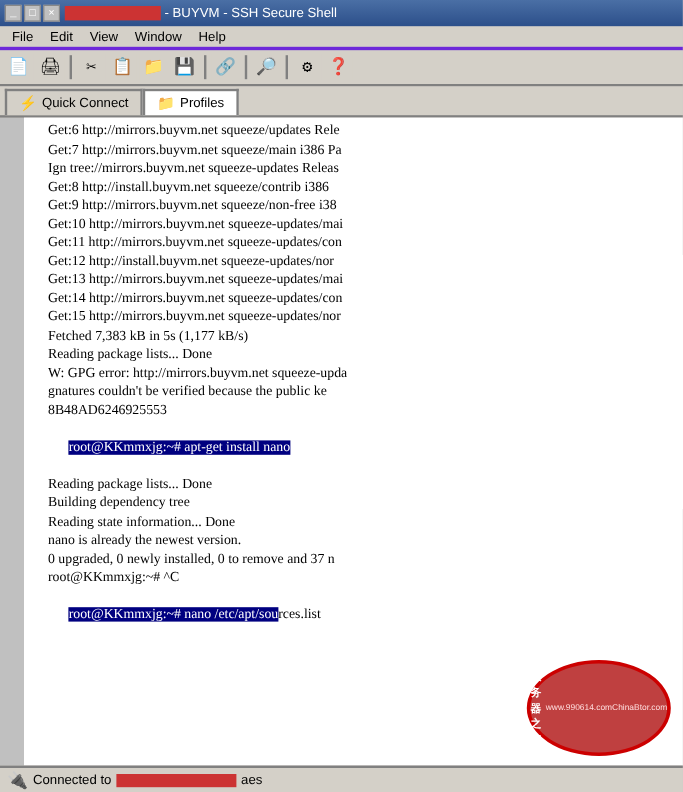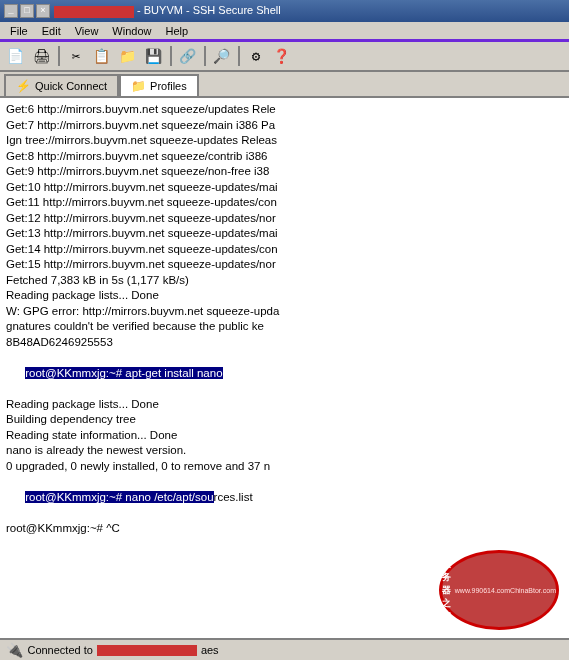--- a/index.html
+++ b/index.html
@@ -123,27 +123,28 @@
       z-index: 1;
     }
     .tab-icon {
       font-size: 12px;
     }
 
     
     .terminal {
       background: white;
       flex: 1;
-      padding: 4px 6px;
+      padding: 4px 20px;
       overflow: hidden;
-      font-family: Liberation Sans, sans-serif;
+      font-family: Liberation Serif, serif;
       font-size: 11.5px;
       color: #000;
       line-height: 1.35;
       height: calc(660px - 22px - 20px - 30px - 26px - 22px);
+      margin-left: 20px;
     }
     .terminal-line {
       white-space: pre;
       overflow: hidden;
     }
     .cmd-highlight {
       background: #000080;
       color: white;
       display: inline;
     }
@@ -248,47 +249,47 @@
     <div class="tab active">
       <span class="tab-icon">📁</span>
       <span>Profiles</span>
     </div>
   </div>
 
   <div class="terminal" style="flex:1; overflow:hidden;">
     <div class="terminal-line">Get:6 http://mirrors.buyvm.net squeeze/updates Rele</div>
     <div class="terminal-line">Get:7 http://mirrors.buyvm.net squeeze/main i386 Pa</div>
     <div class="terminal-line">Ign tree://mirrors.buyvm.net squeeze-updates Releas</div>
-    <div class="terminal-line">Get:8 http://mirrors.buyvm.net squeeze/contrib i386</div>
+    <div class="terminal-line">Get:8 http://install.buyvm.net squeeze/contrib i386</div>
     <div class="terminal-line">Get:9 http://mirrors.buyvm.net squeeze/non-free i38</div>
     <div class="terminal-line">Get:10 http://mirrors.buyvm.net squeeze-updates/mai</div>
     <div class="terminal-line">Get:11 http://mirrors.buyvm.net squeeze-updates/con</div>
-    <div class="terminal-line">Get:12 http://mirrors.buyvm.net squeeze-updates/nor</div>
+    <div class="terminal-line">Get:12 http://install.buyvm.net squeeze-updates/nor</div>
     <div class="terminal-line">Get:13 http://mirrors.buyvm.net squeeze-updates/mai</div>
     <div class="terminal-line">Get:14 http://mirrors.buyvm.net squeeze-updates/con</div>
     <div class="terminal-line">Get:15 http://mirrors.buyvm.net squeeze-updates/nor</div>
     <div class="terminal-line">Fetched 7,383 kB in 5s (1,177 kB/s)</div>
     <div class="terminal-line">Reading package lists... Done</div>
     <div class="terminal-line">W: GPG error: http://mirrors.buyvm.net squeeze-upda</div>
     <div class="terminal-line">gnatures couldn't be verified because the public ke</div>
     <div class="terminal-line">8B48AD6246925553</div>
 
     <div class="terminal-line">
       <span class="cmd-highlight">root@KKmmxjg:~# apt-get install nano</span>
     </div>
     <div class="terminal-line">Reading package lists... Done</div>
     <div class="terminal-line">Building dependency tree</div>
     <div class="terminal-line">Reading state information... Done</div>
     <div class="terminal-line">nano is already the newest version.</div>
     <div class="terminal-line">0 upgraded, 0 newly installed, 0 to remove and 37 n</div>
+    <div class="terminal-line">root@KKmmxjg:~# ^C</div>
+
     <div class="terminal-line">
       <span class="cmd-highlight2">root@KKmmxjg:~# nano /etc/apt/sou</span><span style="color:#000;">rces.list</span>
     </div>
-
-    <div class="terminal-line">root@KKmmxjg:~# ^C</div>
   </div>
 
   <div class="status-bar">
     <span class="status-icon">🔌</span>
     <span>Connected to</span>
     <span class="redacted-bar" style="width:100px;"></span>
     <span>aes</span>
   </div>
 
   <div class="watermark">

